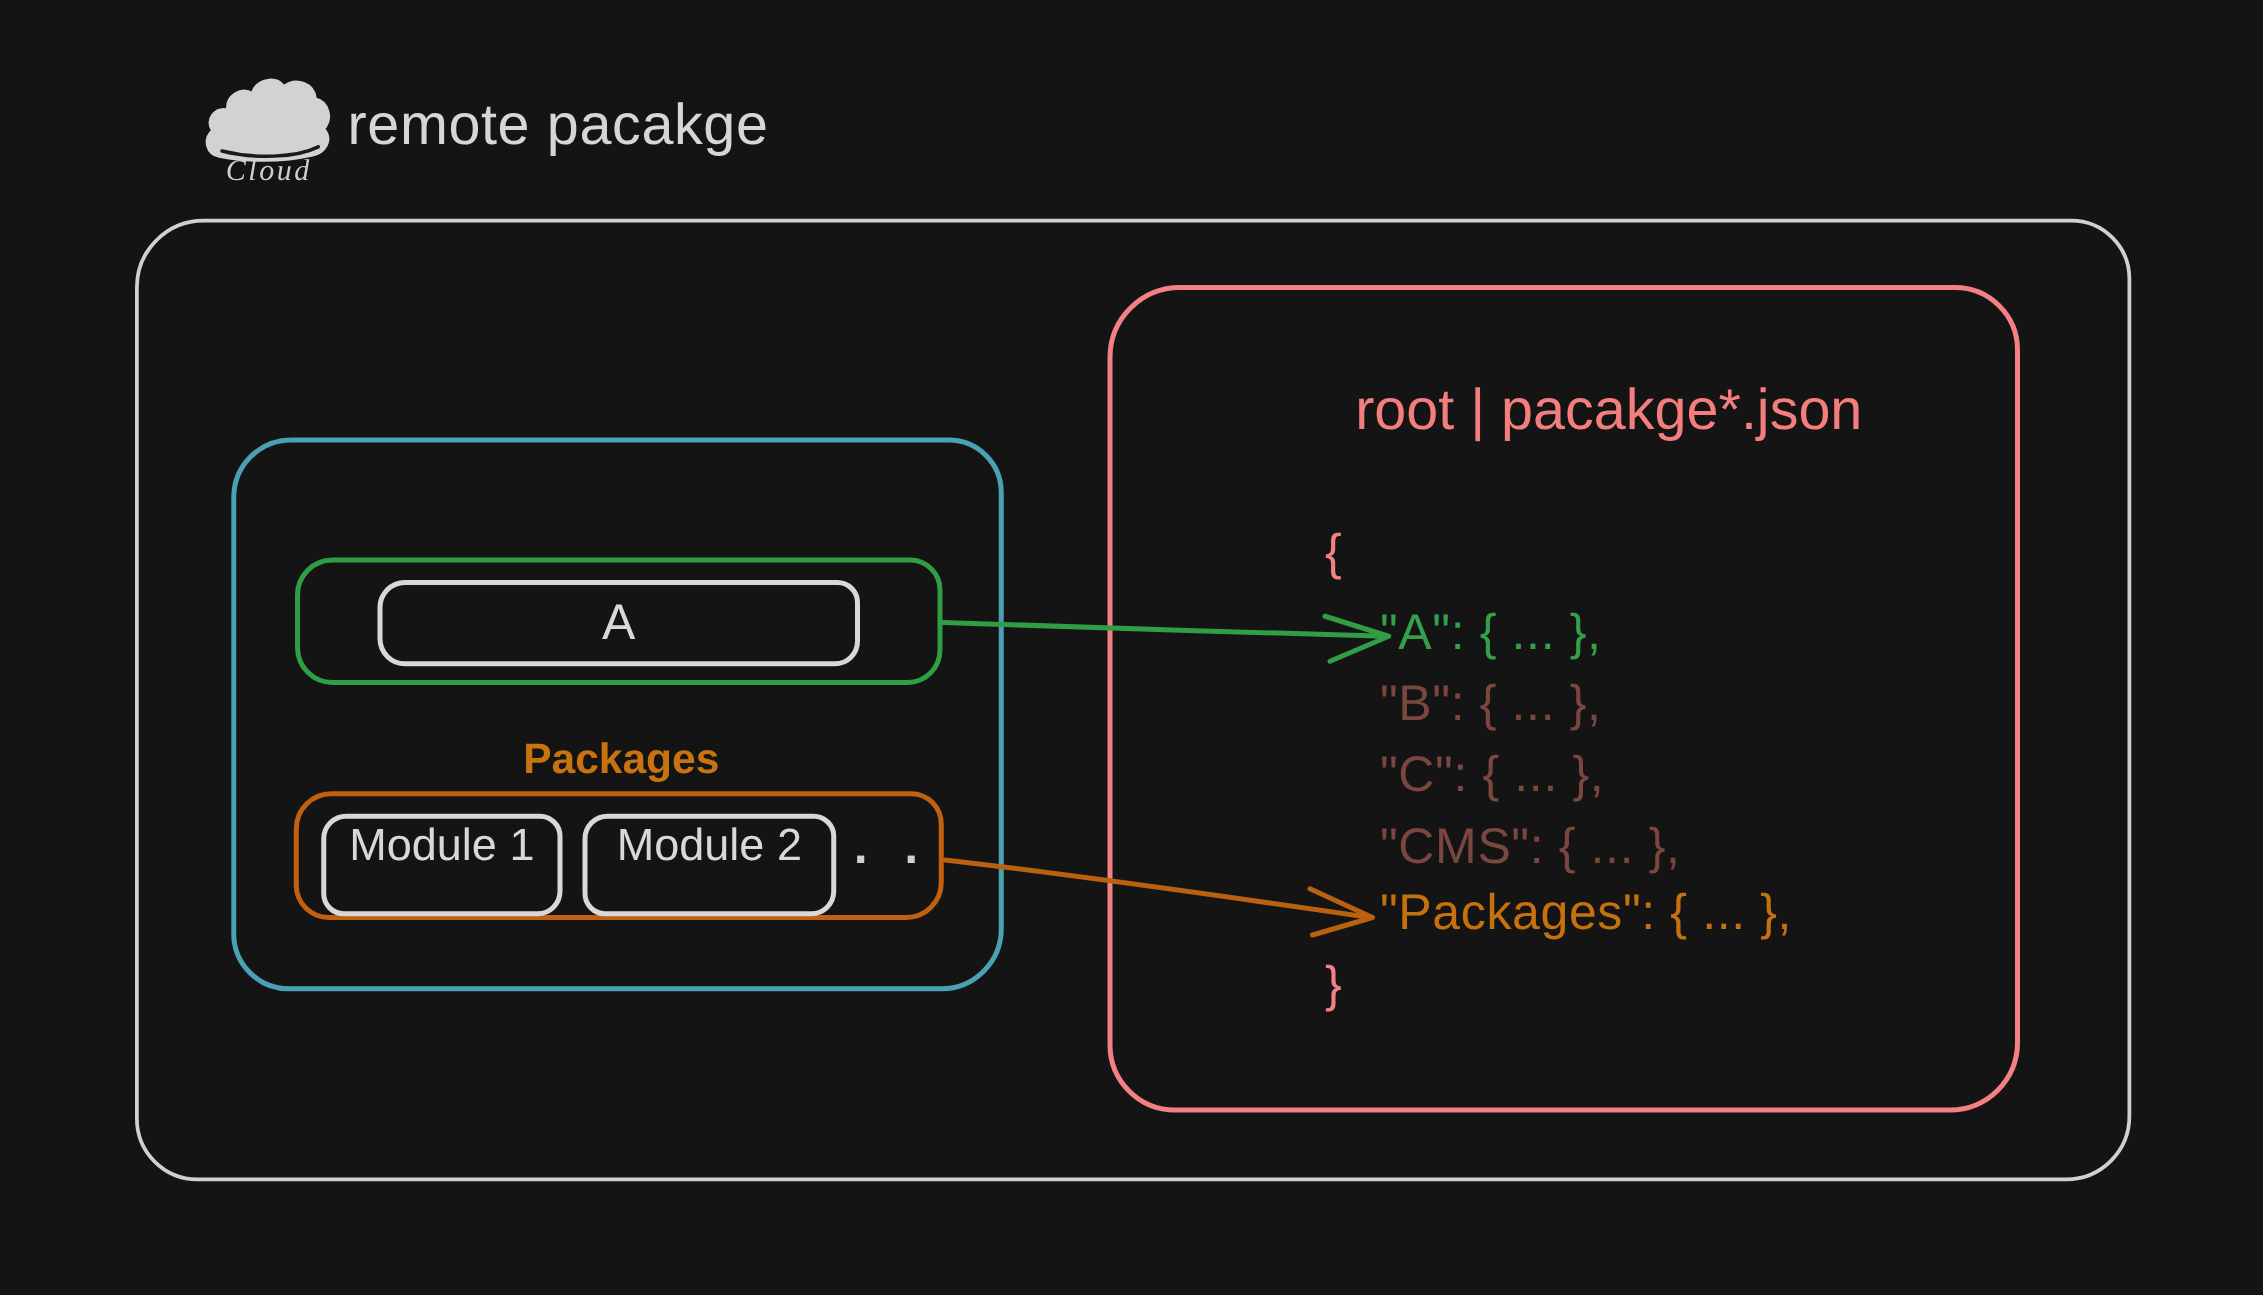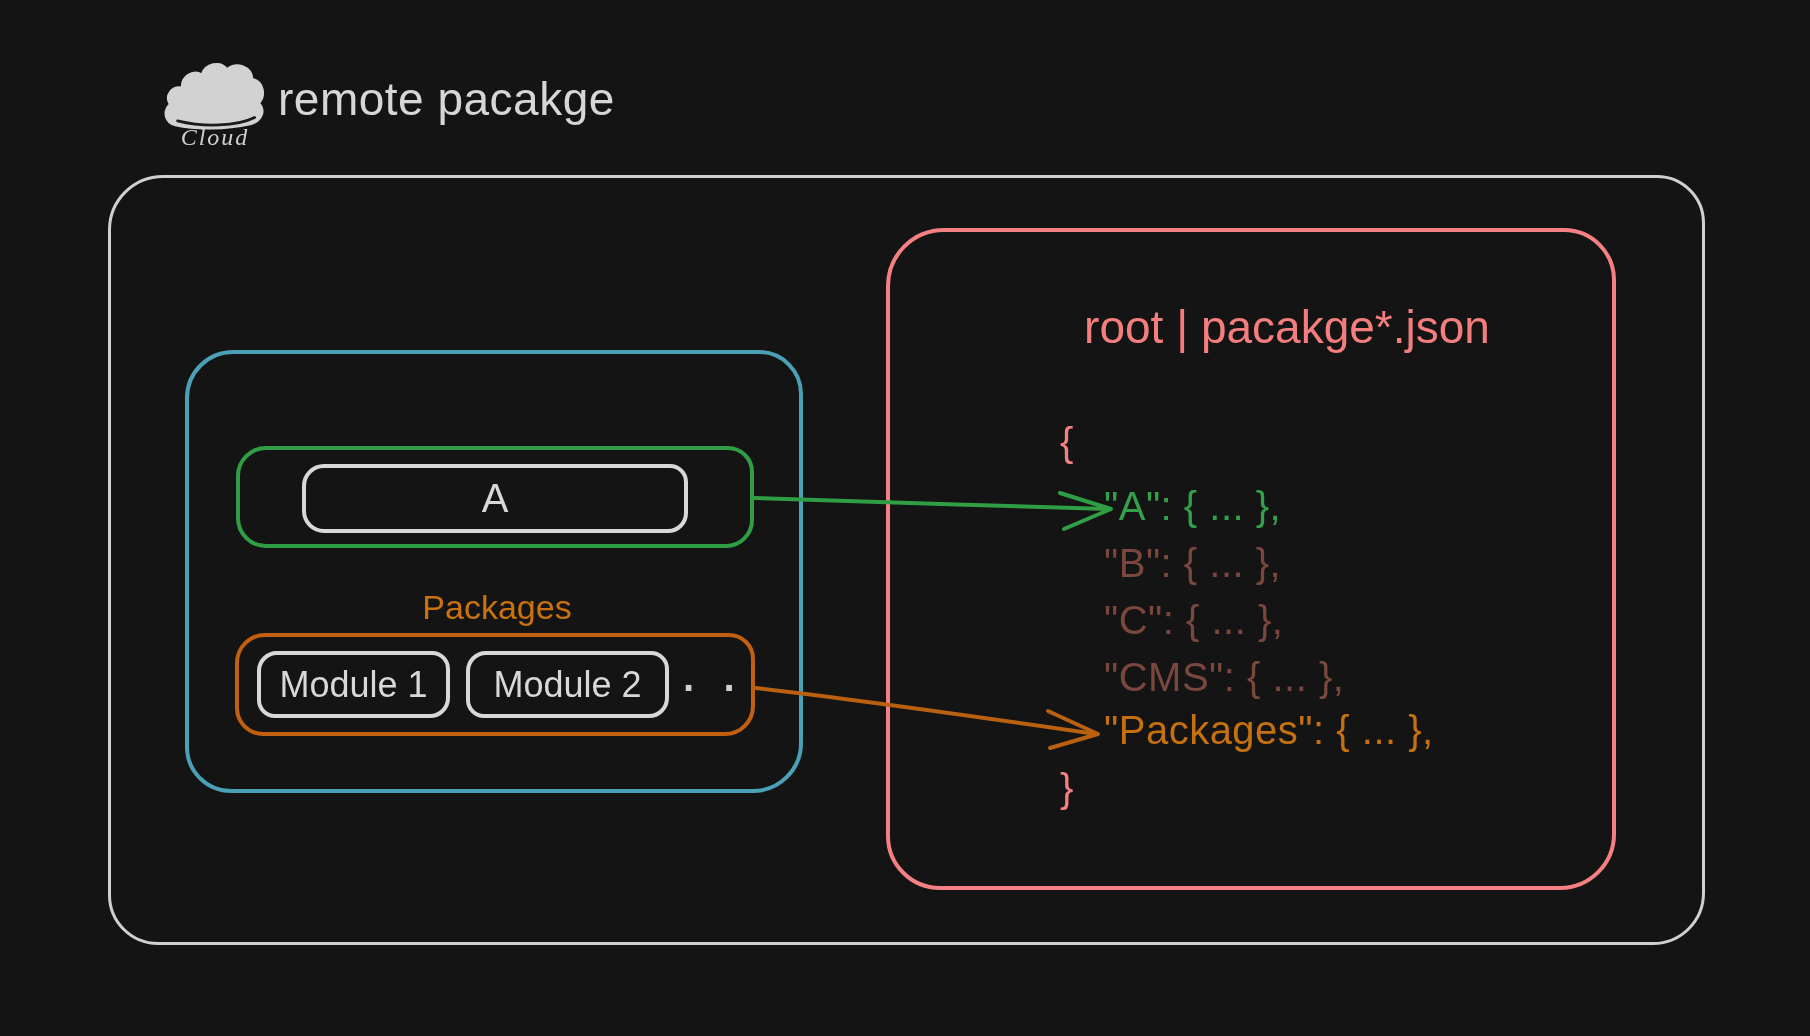--- a/index.html
+++ b/index.html
@@ -78,35 +78,36 @@
     font-size: 40px;
     color: #d8d8d8;
   }
 
   .packages-label {
     left: 347px; top: 588px; width: 300px;
     text-align: center;
     font-size: 34px;
     color: #c9730f;
     white-space: nowrap;
+    font-weight: bold;
   }
   .orange-box {
     left: 235px; top: 633px;
     width: 520px; height: 103px;
     border: 4px solid #c06010;
     border-radius: 30px 26px 30px 28px;
     box-sizing: border-box;
   }
   .module-box {
     top: 651px;
-    height: 67px;
+    height: 82px;
     border: 4px solid #d8d8d8;
     border-radius: 20px 18px 20px 18px;
     box-sizing: border-box;
-    display: flex; align-items: center; justify-content: center;
+    display: flex; justify-content: center;
     font-size: 36px;
     color: #d8d8d8;
     white-space: nowrap;
   }
   .module-1 { left: 257px; width: 193px; }
   .module-2 { left: 466px; width: 203px; }
   .more-dots {
     left: 683px; top: 666px; width: 50px;
     text-align: center;
     font-size: 40px;

